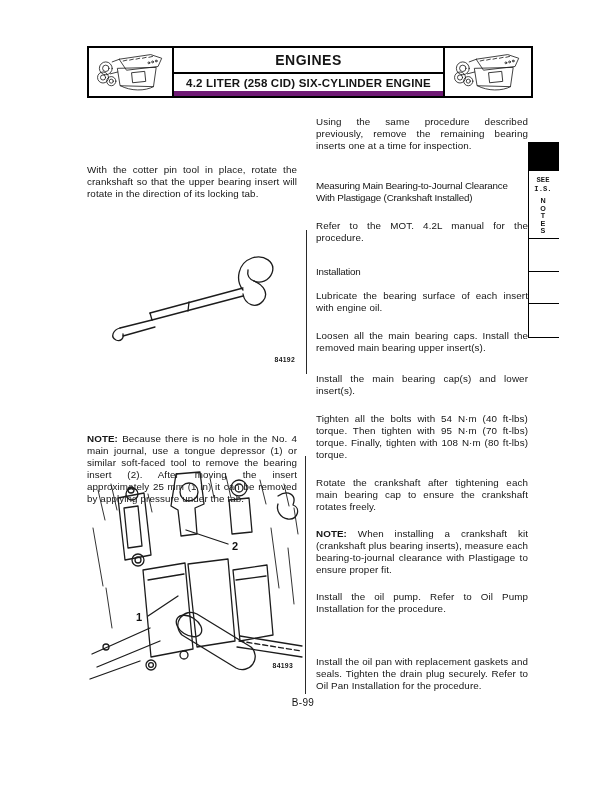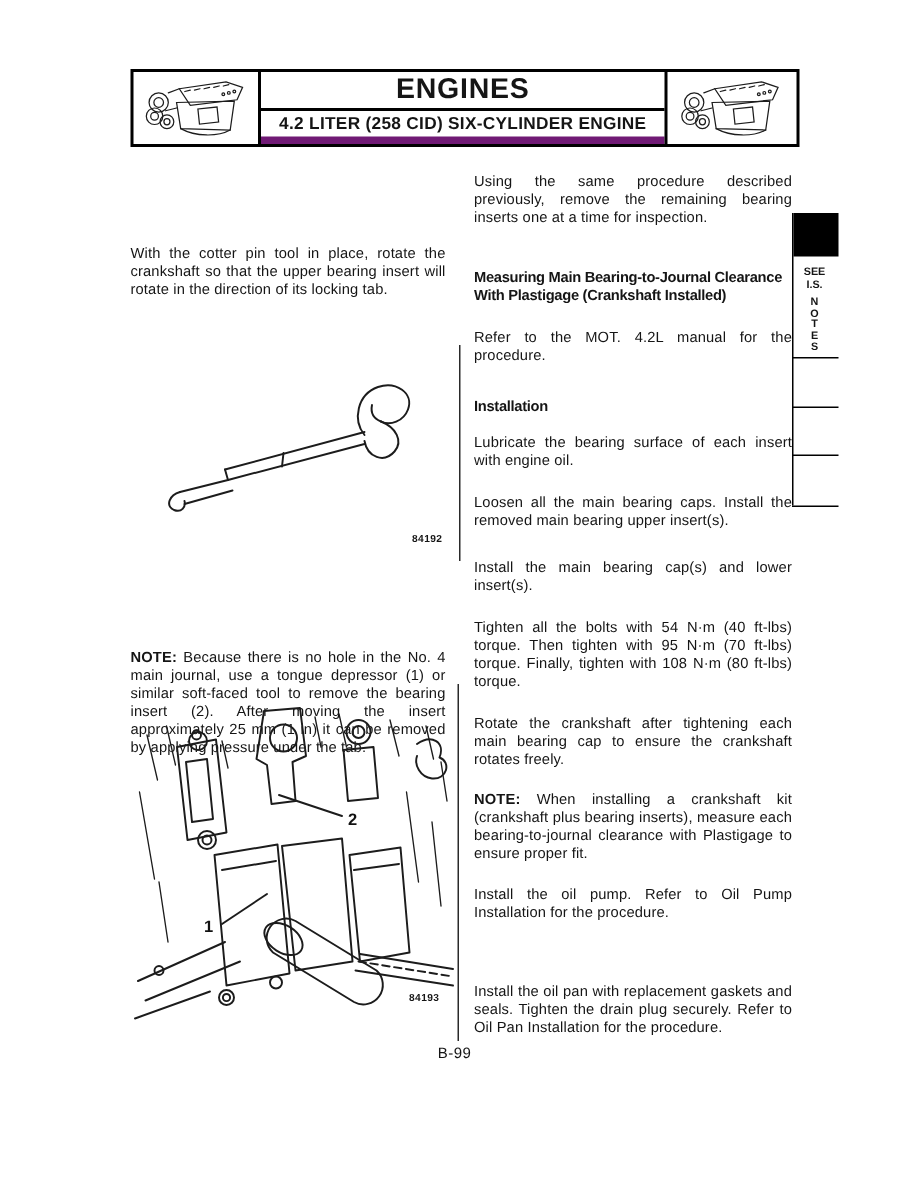--- a/index.html
+++ b/index.html
@@ -9,45 +9,45 @@
     font-family:"Liberation Sans", sans-serif; color:#151515; overflow:hidden;
   }
   
   .hdr { position:absolute; left:87px; top:46px; width:446px; height:52px;
          border:2px solid #000; display:flex; background:#fff; }
   .hdr-thumb { width:85px; height:100%; display:flex; align-items:center; justify-content:center; }
   .hdr-thumb.left  { border-right:2px solid #000; }
   .hdr-thumb.right { border-left:2px solid #000; width:88px; }
   .hdr-center { flex:1; display:flex; flex-direction:column; }
   .hdr-title { height:26px; display:flex; align-items:center; justify-content:center;
-               font-weight:bold; font-size:19px; letter-spacing:0.5px;
+               font-weight:bold; font-size:14px; letter-spacing:0.5px;
                border-bottom:2px solid #000; }
   .hdr-subtitle { flex:1; display:flex; align-items:center; justify-content:center;
                   font-weight:bold; font-size:11.5px; letter-spacing:0.2px;
                   border-bottom:5px solid #701a75; }
   
   .para { position:absolute; font-size:9.8px; line-height:12px; text-align:justify;
           letter-spacing:0.1px; }
   .col-l { left:87px;  width:210px;margin-top:48px; }
   .col-r { left:316px; width:212px; }
-  .subhead { font-weight:bold; text-align:left; letter-spacing:-0.2px; }
+  .subhead { font-weight:normal; text-align:left; letter-spacing:-0.2px; }
   
   .fig-line { position:absolute; width:0; border-left:1.2px solid #2a2a2a; }
   .fig-caption { position:absolute; font-weight:bold; font-size:6.8px; text-align:right;
                  letter-spacing:0.3px; }
   svg { display:block; }
   .sketch { stroke:#1c1c1c; fill:none; stroke-width:1.3; stroke-linecap:round; stroke-linejoin:round; }
   .sketch-thin { stroke:#1c1c1c; fill:none; stroke-width:0.9; stroke-linecap:round; }
   .callout { font-family:"Liberation Sans", sans-serif; font-size:11px; font-weight:bold; fill:#111; }
   
   .sb-vline { position:absolute; left:528px; top:142px; height:195px; width:0;
               border-left:1.4px solid #000; }
   .sb-tab   { position:absolute; left:529px; top:142px; width:30px; height:29px; background:#000; }
   .sb-text  { position:absolute; left:528px; top:176px; width:30px; text-align:center;
-              font-weight:bold; font-size:7.2px; line-height:9px; }
+              font-weight:bold; font-size:7.2px; line-height:9px;font-family:Liberation Mono, monospace; }
   .sb-stack { position:absolute; left:528px; top:196px; width:30px; text-align:center;
               font-weight:bold; font-size:7.2px; line-height:7.6px; }
   .sb-hline { position:absolute; left:528px; width:31px; height:0; border-top:1.2px solid #000; }
   
   .footer { position:absolute; left:87px; top:697px; width:432px; text-align:center;
             font-weight:normal; font-size:10px; letter-spacing:0.3px; }
 </style>
 </head>
 <body>
 

